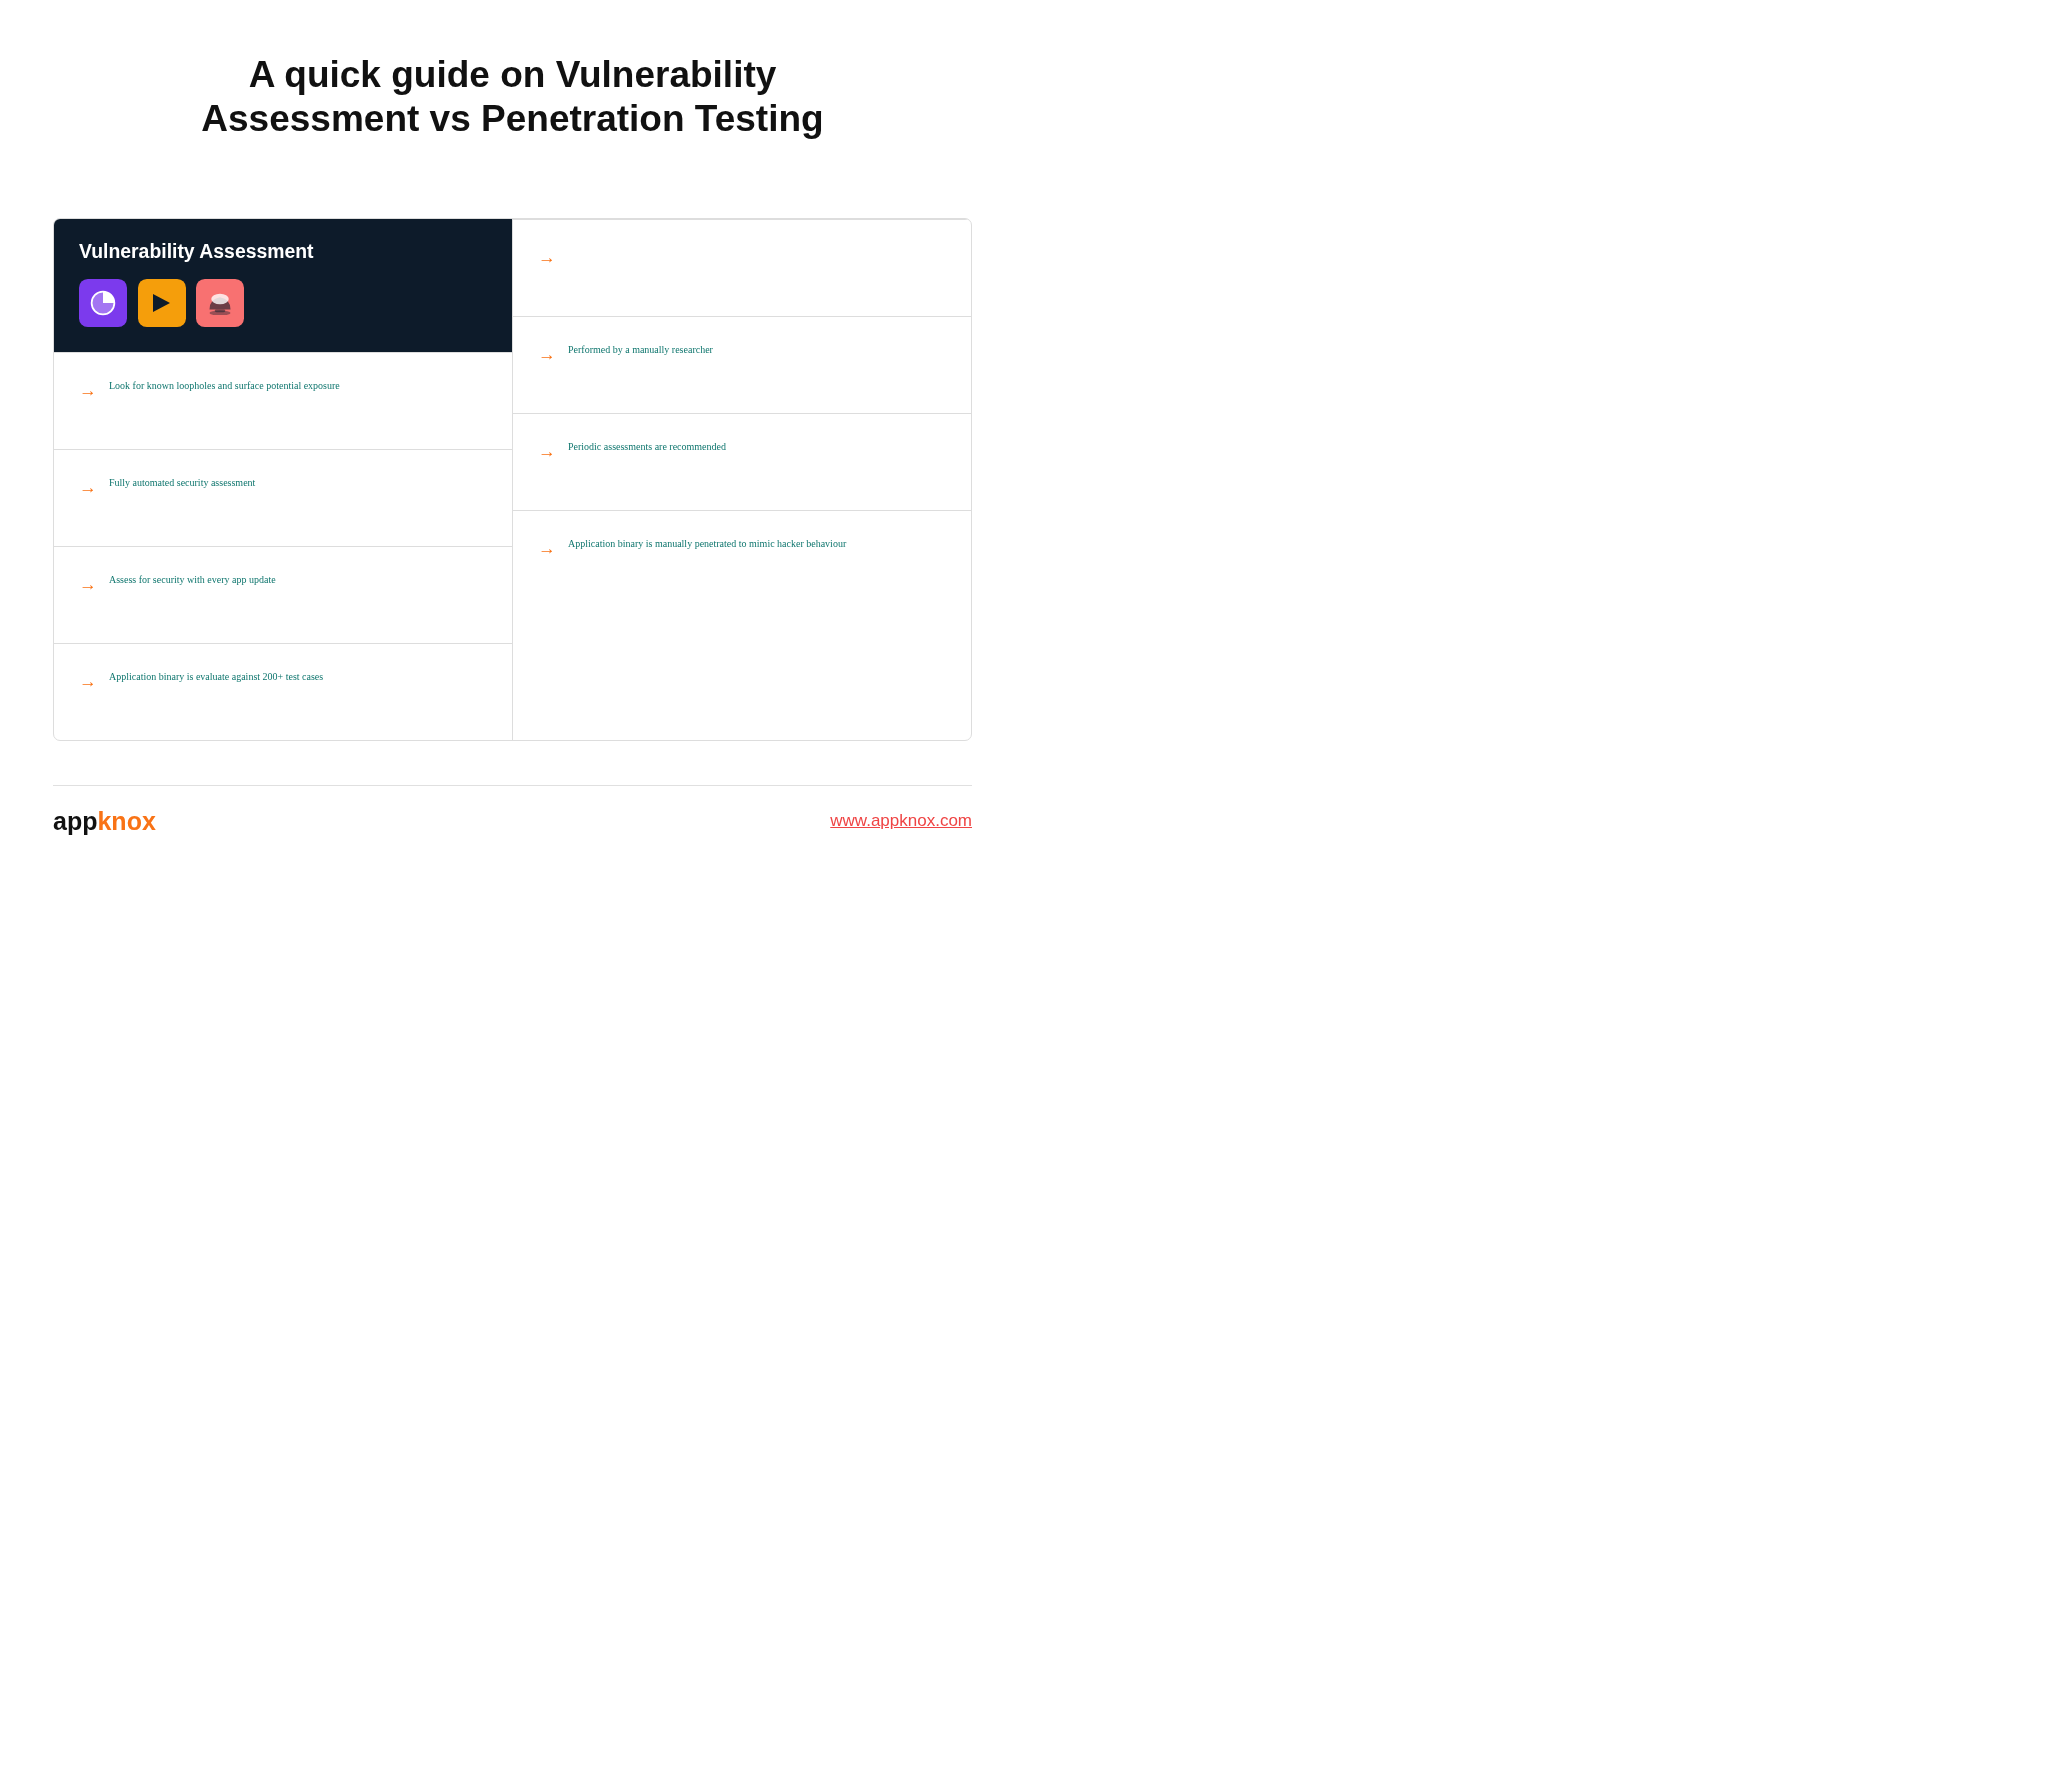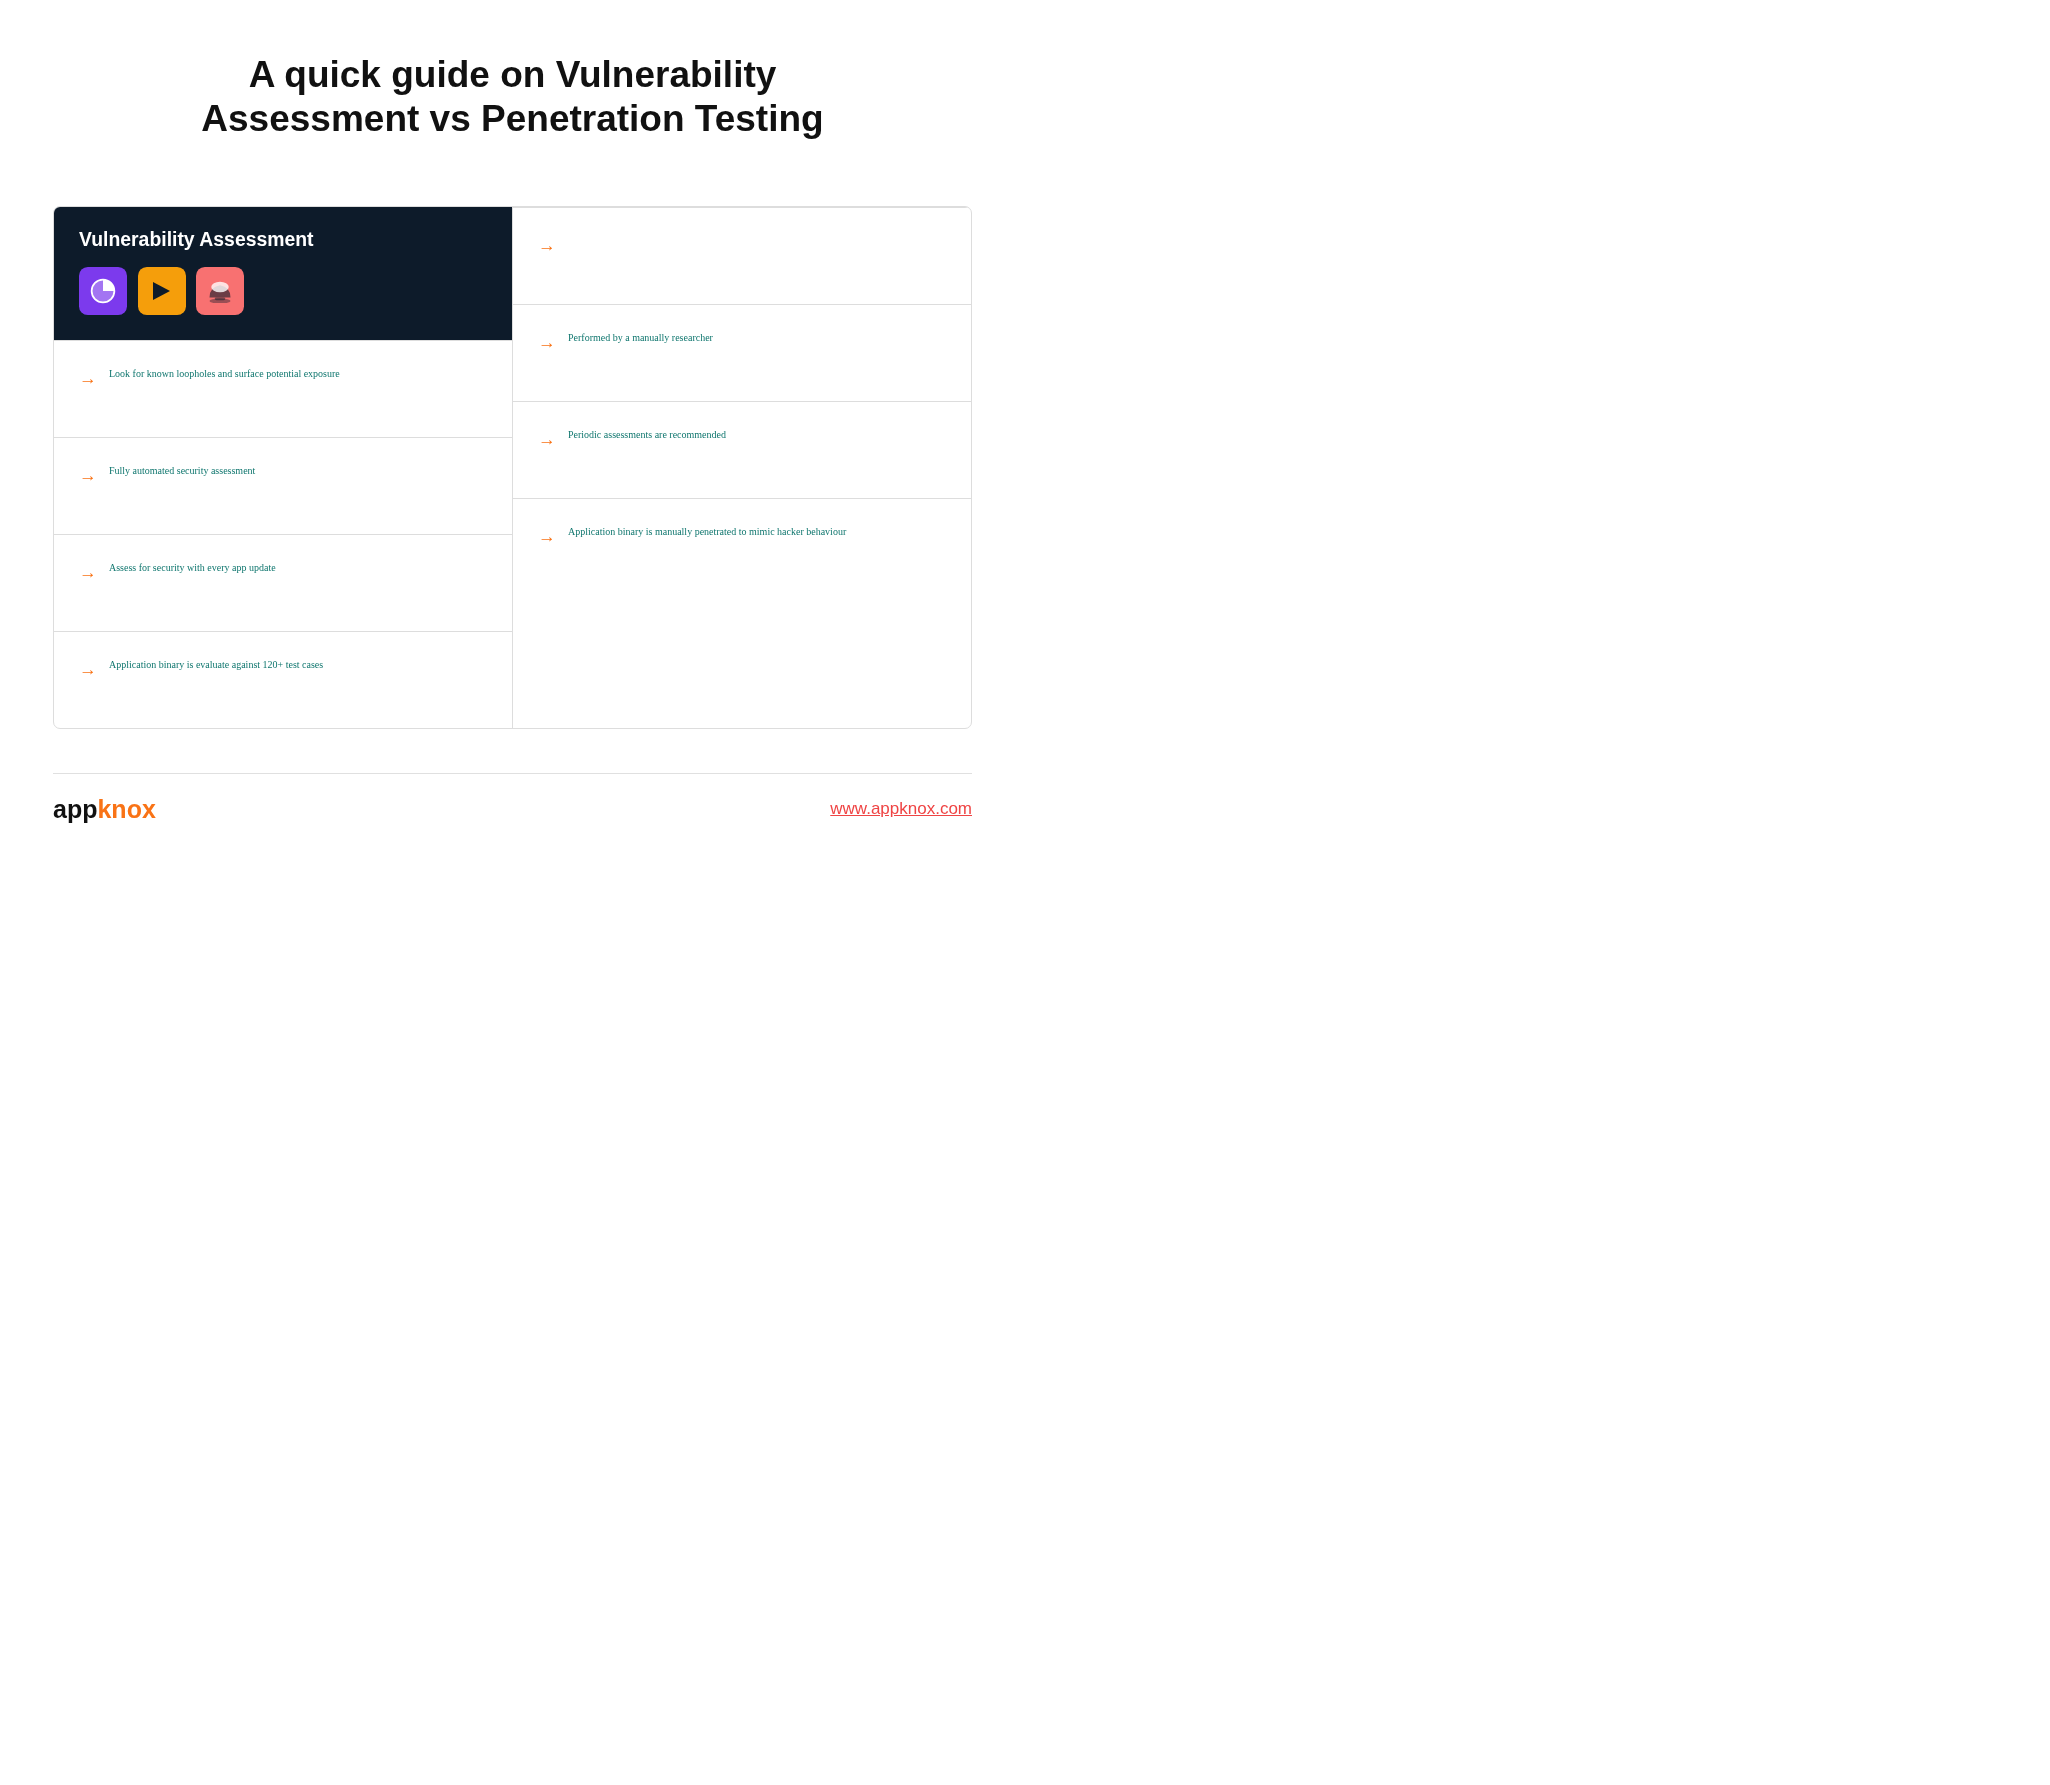--- a/index.html
+++ b/index.html
@@ -24,20 +24,21 @@
       max-width: 706px;
     }
 
     .comparison-container {
       display: flex;
       width: 100%;
       gap: 0;
       border: 1.3px solid #dddddd;
       border-radius: 7px;
       overflow: hidden;
+      margin-top: 12px;
     }
 
     .column {
       flex: 1;
       display: flex;
       flex-direction: column;
     }
 
     .column:first-child {
       border-right: 1.3px solid #dddddd;
@@ -202,21 +203,21 @@
     <div class="feature-row">
       <span class="arrow-icon">→</span>
       <span class="feature-text">Fully automated security assessment</span>
     </div>
     <div class="feature-row">
       <span class="arrow-icon">→</span>
       <span class="feature-text">Assess for security with every app update</span>
     </div>
     <div class="feature-row">
       <span class="arrow-icon">→</span>
-      <span class="feature-text">Application binary is evaluate against 120+ test cases</span>
+      <span class="feature-text">Application binary is evaluate against 200+ test cases</span>
     </div>
   </div>
 
   <div class="column">
 
     <div class="feature-row">
       <span class="arrow-icon">→</span>
     </div>
     <div class="feature-row">
       <span class="arrow-icon">→</span>

